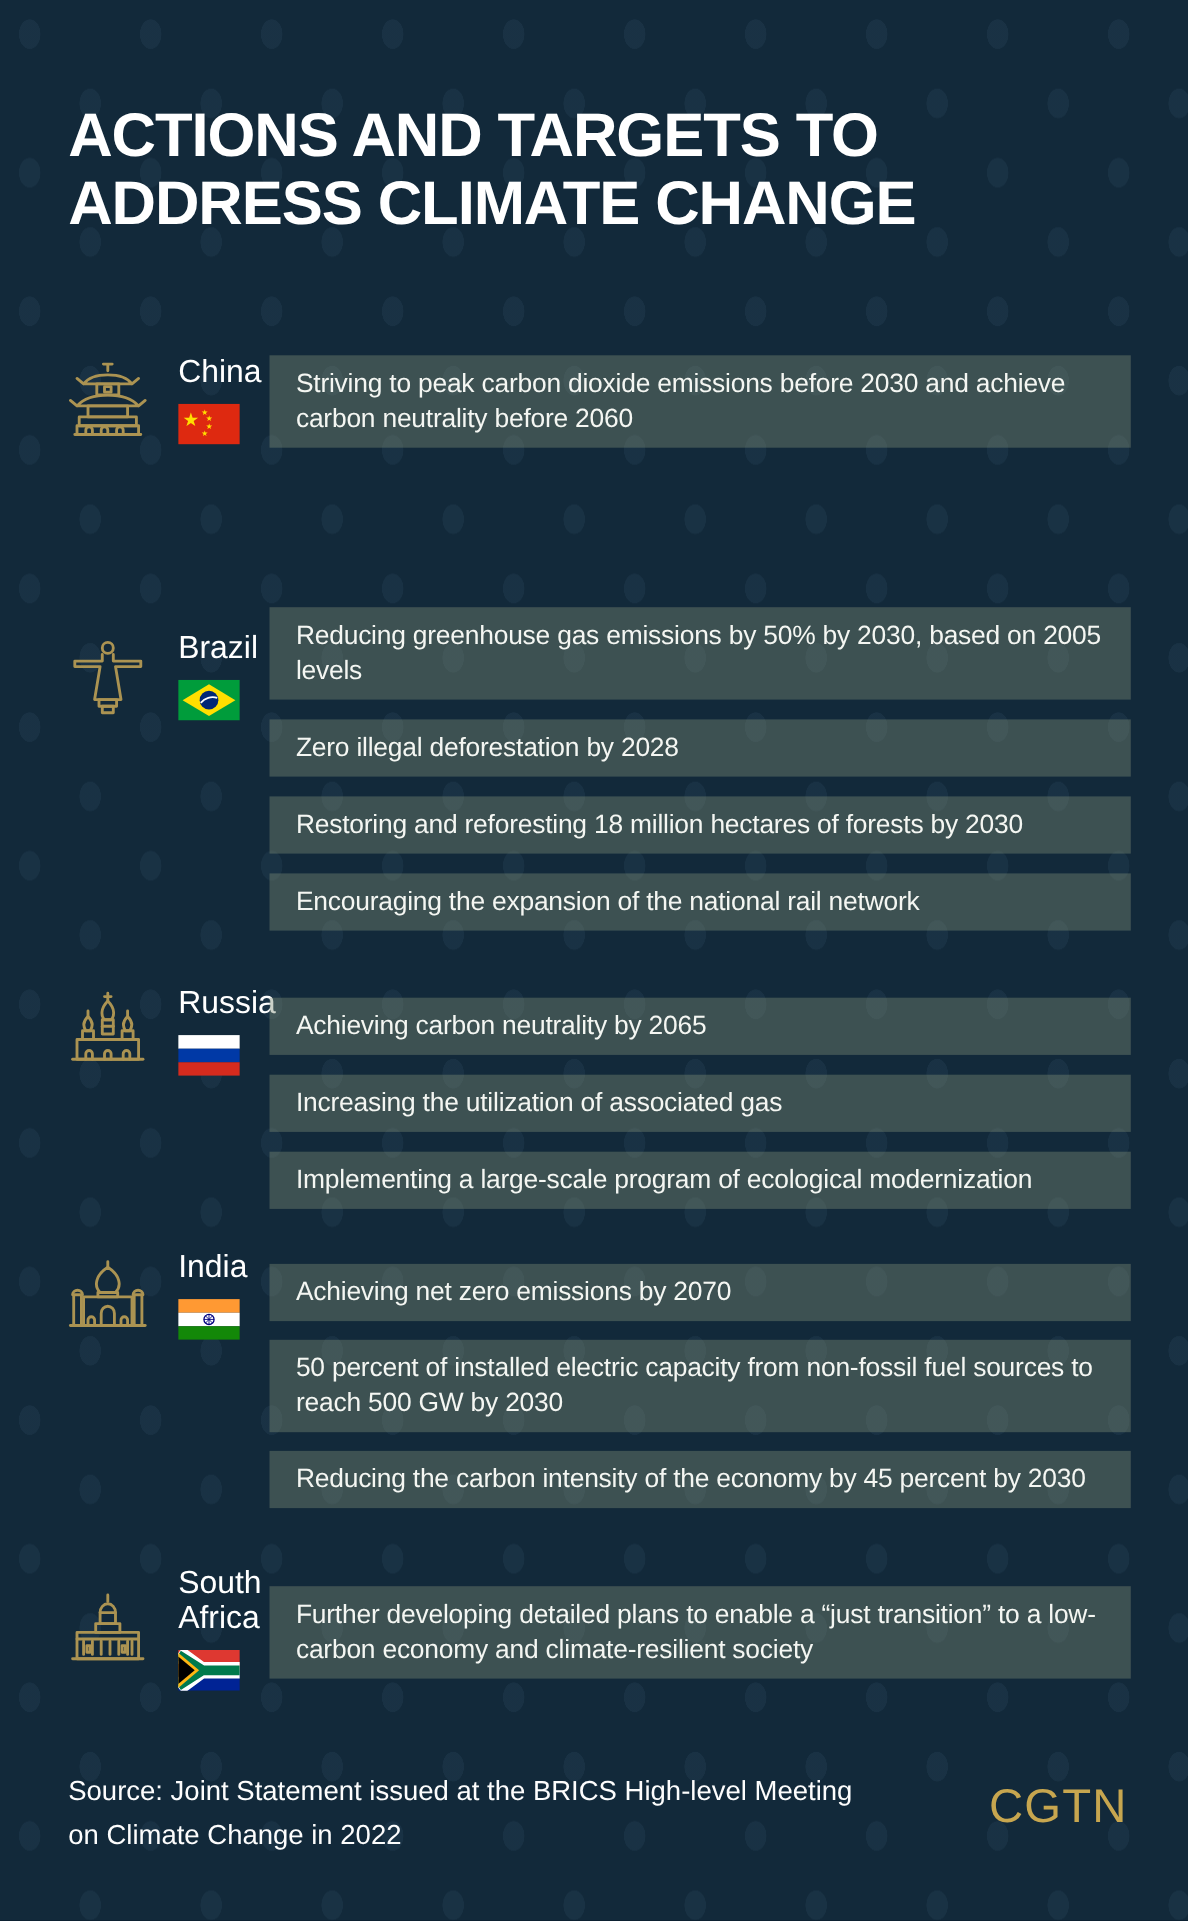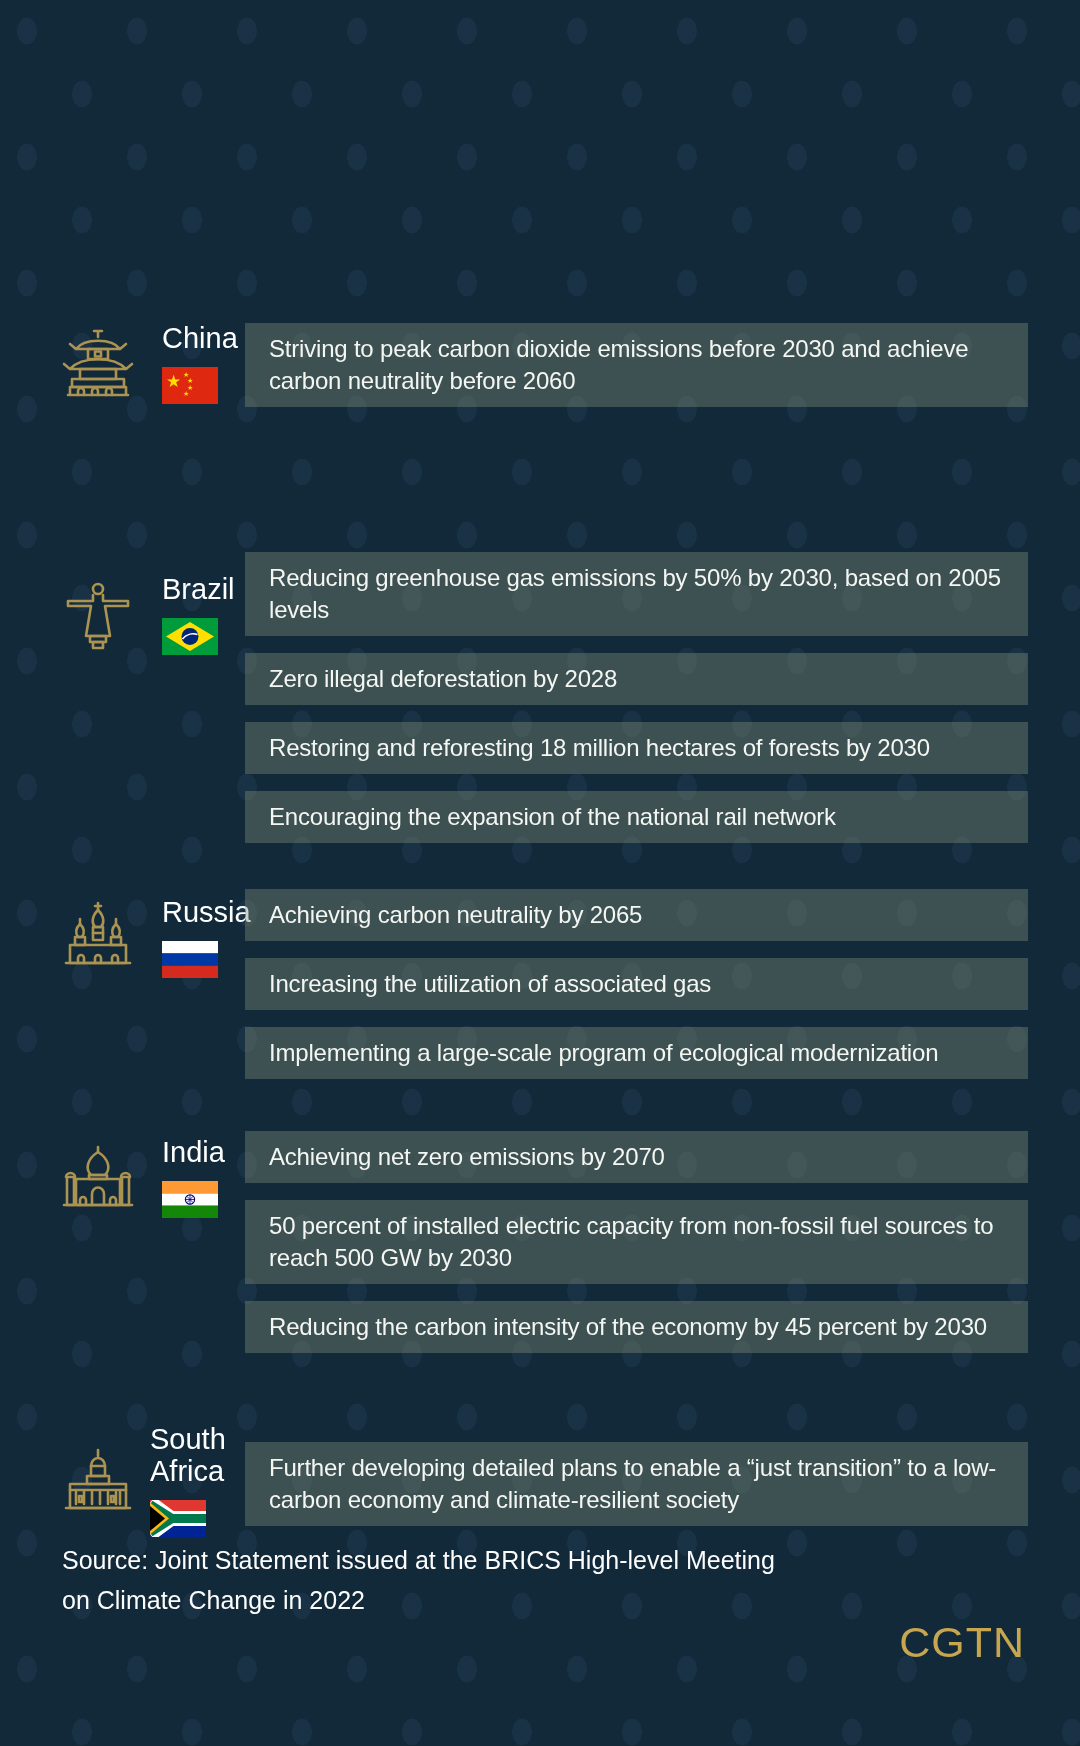--- a/index.html
+++ b/index.html
@@ -17,42 +17,46 @@
     font-size:56px;font-weight:bold;line-height:1.1;letter-spacing:-1px;color:#ffffff;
   }
   .section{position:absolute;left:0;width:1080px;}
   .boxes{position:absolute;left:245px;top:0;width:783px;}
   .box{
     background:rgba(128,142,120,0.40);
     color:#f4f6f2;font-size:24px;line-height:32px;letter-spacing:-0.2px;
     padding:10px 14px 10px 24px;margin-bottom:17px;min-height:52px;
     display:flex;align-items:center;box-sizing:border-box;
   }
-  .box.nw{white-space:nowrap;}
+  .box.nw{white-space:nowrap;margin-top:18px;}
   .left{position:absolute;left:58px;display:flex;align-items:center;gap:24px;}
   .meta{display:flex;flex-direction:column;}
   .country-name{font-size:29px;line-height:1.1;color:#ffffff;margin-bottom:12px;max-width:112px;}
   .flag,.flag svg{display:block;width:56px;height:37px;}
   .landmark,.landmark svg{display:block;width:80px;height:80px;}
   .landmark path,.landmark rect,.landmark circle,.landmark line{
     fill:none;stroke:#ab9352;stroke-width:2.6;stroke-linecap:round;stroke-linejoin:round;
   }
   .s-china{top:323px;}  .s-china .left{top:0;}
   .s-brazil{top:552px;} .s-brazil .left{top:22px;}
   .s-russia{top:889px;} .s-russia .left{top:8px;}
   .s-india{top:1131px;} .s-india .left{top:6px;}
-  .s-southafrica{top:1442px;} .s-southafrica .left{top:-18px;gap:12px;}
-  .source{position:absolute;left:62px;top:1540px;font-size:25px;line-height:1.6;color:#fdfdfd;}
+  .s-southafrica{top:1442px;} .s-southafrica .left{top:-18px;}
+  .source{position:absolute;left:62px;top:1608px;font-size:25px;line-height:1.6;color:#fdfdfd;}
   .logo{position:absolute;right:55px;top:1618px;font-size:43px;font-weight:normal;color:#c7a64f;letter-spacing:1px;}
 </style>
 </head>
 <body>
 
 <div class="page">
 
+  <div class="title">
+    <div>ACTIONS AND TARGETS TO</div>
+    <div>ADDRESS CLIMATE CHANGE</div>
+  </div>
 
   <div class="section s-china">
     <div class="left">
       <span class="landmark">
         <svg viewBox="0 0 80 80">
           <path d="M40,8 v6 M36,8 h8"></path>
           <path d="M18,26 C26,15 54,15 62,26 M18,26 l-6,-5 M62,26 l6,-5 M18,26 H62"></path>
           <rect x="30" y="26" width="20" height="10"></rect>
           <rect x="37" y="28.5" width="6" height="5"></rect>
           <path d="M12,46 C24,33 56,33 68,46 M12,46 l-6,-5 M68,46 l6,-5 M12,46 H68"></path>

